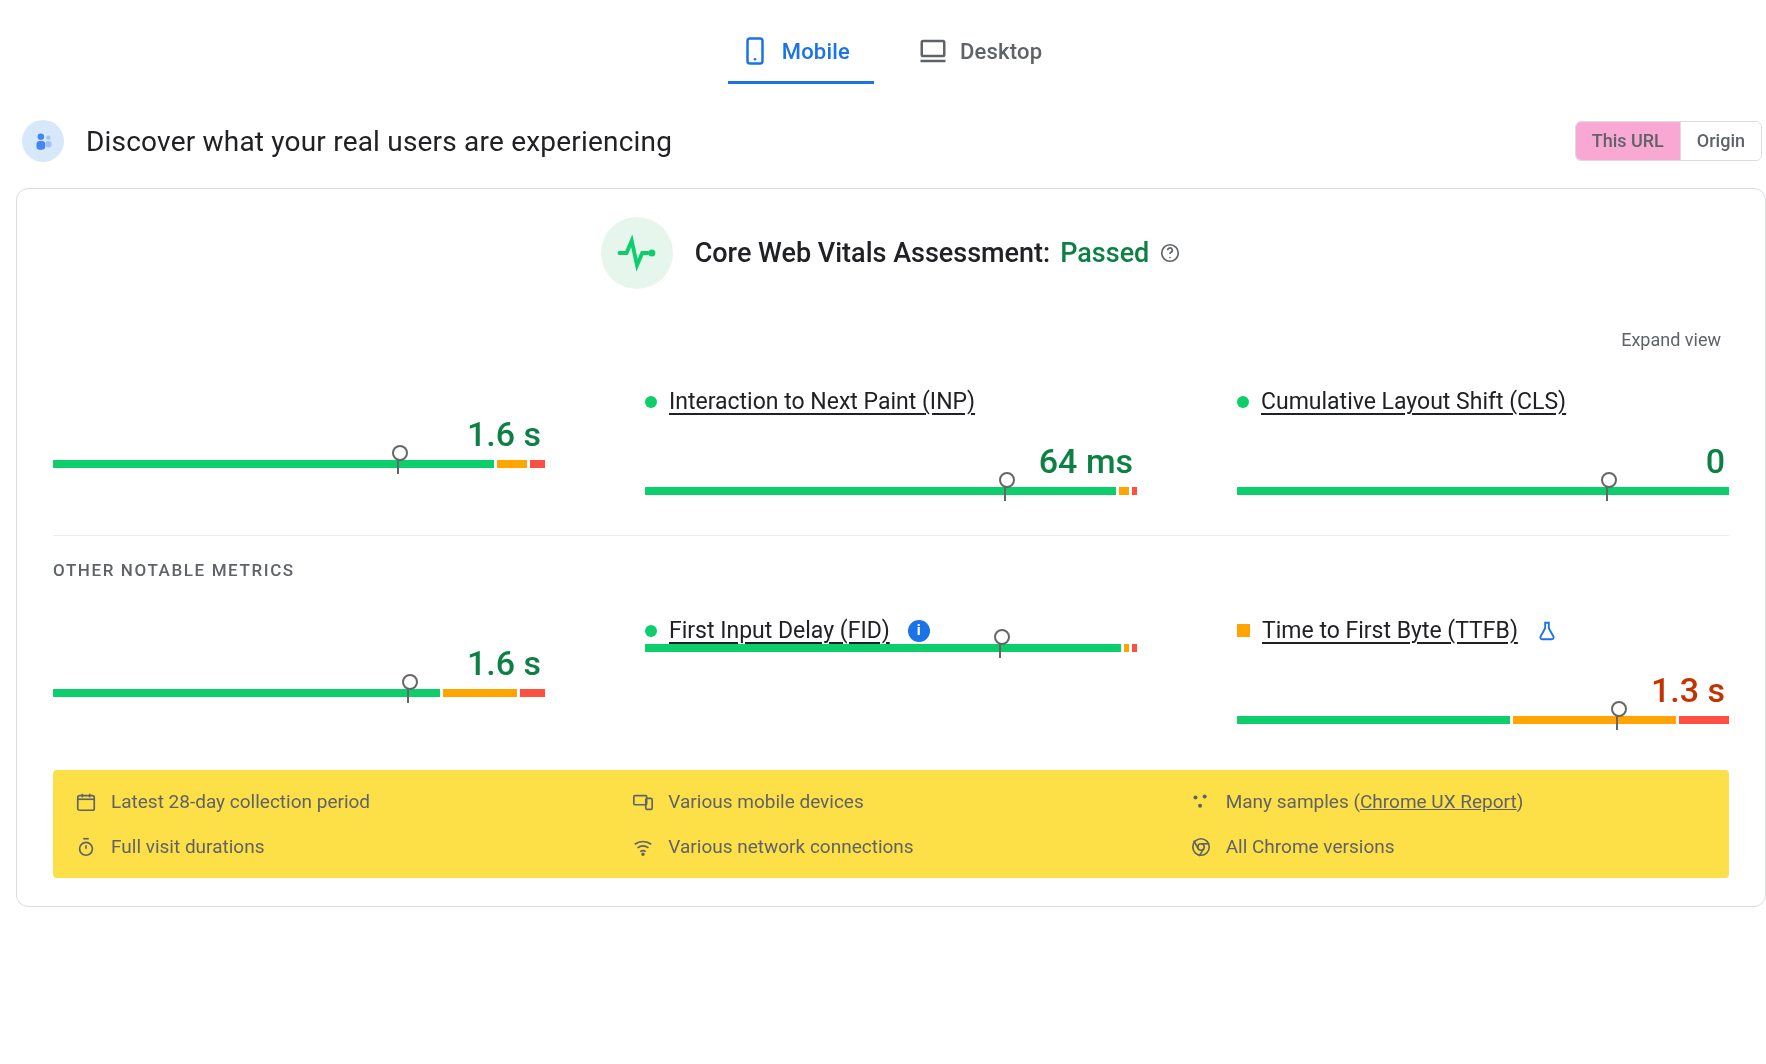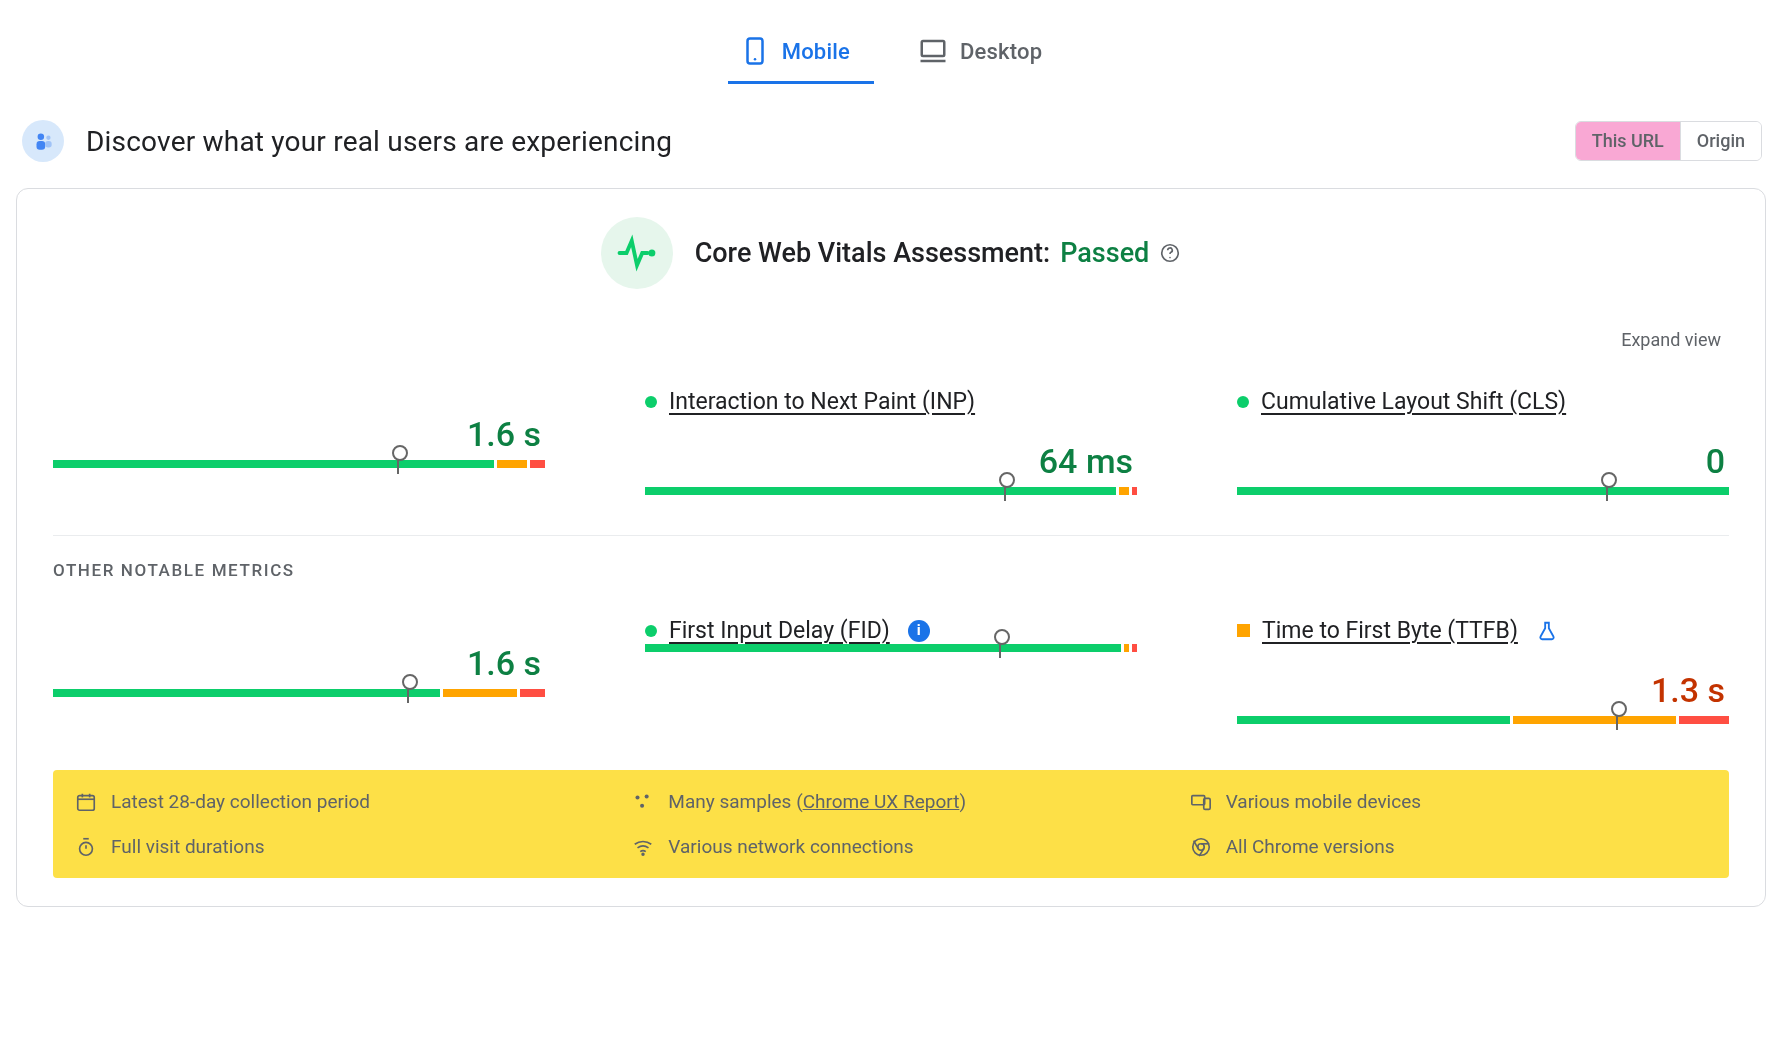--- a/index.html
+++ b/index.html
@@ -261,35 +261,35 @@
       <div class="f-item">
         <svg viewBox="0 0 24 24" fill="none" stroke="currentColor" stroke-width="1.8">
             <rect x="3" y="5" width="18" height="16" rx="2"></rect>
             <line x1="3" y1="9" x2="21" y2="9"></line>
             <line x1="8" y1="3" x2="8" y2="7"></line>
             <line x1="16" y1="3" x2="16" y2="7"></line>
           </svg>
         <span>Latest 28-day collection period</span>
       </div>
       <div class="f-item">
+        <svg viewBox="0 0 24 24" fill="none" stroke="currentColor" stroke-width="1.8">
+            <rect x="2" y="5" width="14" height="10" rx="1"></rect>
+            <rect x="15" y="8" width="7" height="12" rx="1.5"></rect>
+          </svg>
+        <span>Various mobile devices</span>
+      </div>
+      <div class="f-item">
         <svg viewBox="0 0 24 24" fill="currentColor">
             <circle cx="6" cy="7" r="2.2"></circle>
             <circle cx="16" cy="6" r="2.2"></circle>
             <circle cx="11" cy="16" r="2.2"></circle>
           </svg>
         <span>
           <span>Many samples (</span><a>Chrome UX Report</a><span>)</span>
         </span>
-      </div>
-      <div class="f-item">
-        <svg viewBox="0 0 24 24" fill="none" stroke="currentColor" stroke-width="1.8">
-            <rect x="2" y="5" width="14" height="10" rx="1"></rect>
-            <rect x="15" y="8" width="7" height="12" rx="1.5"></rect>
-          </svg>
-        <span>Various mobile devices</span>
       </div>
       <div class="f-item">
         <svg viewBox="0 0 24 24" fill="none" stroke="currentColor" stroke-width="1.8">
             <circle cx="12" cy="14" r="7"></circle>
             <line x1="12" y1="14" x2="12" y2="10"></line>
             <line x1="9" y1="3" x2="15" y2="3"></line>
           </svg>
         <span>Full visit durations</span>
       </div>
       <div class="f-item">

